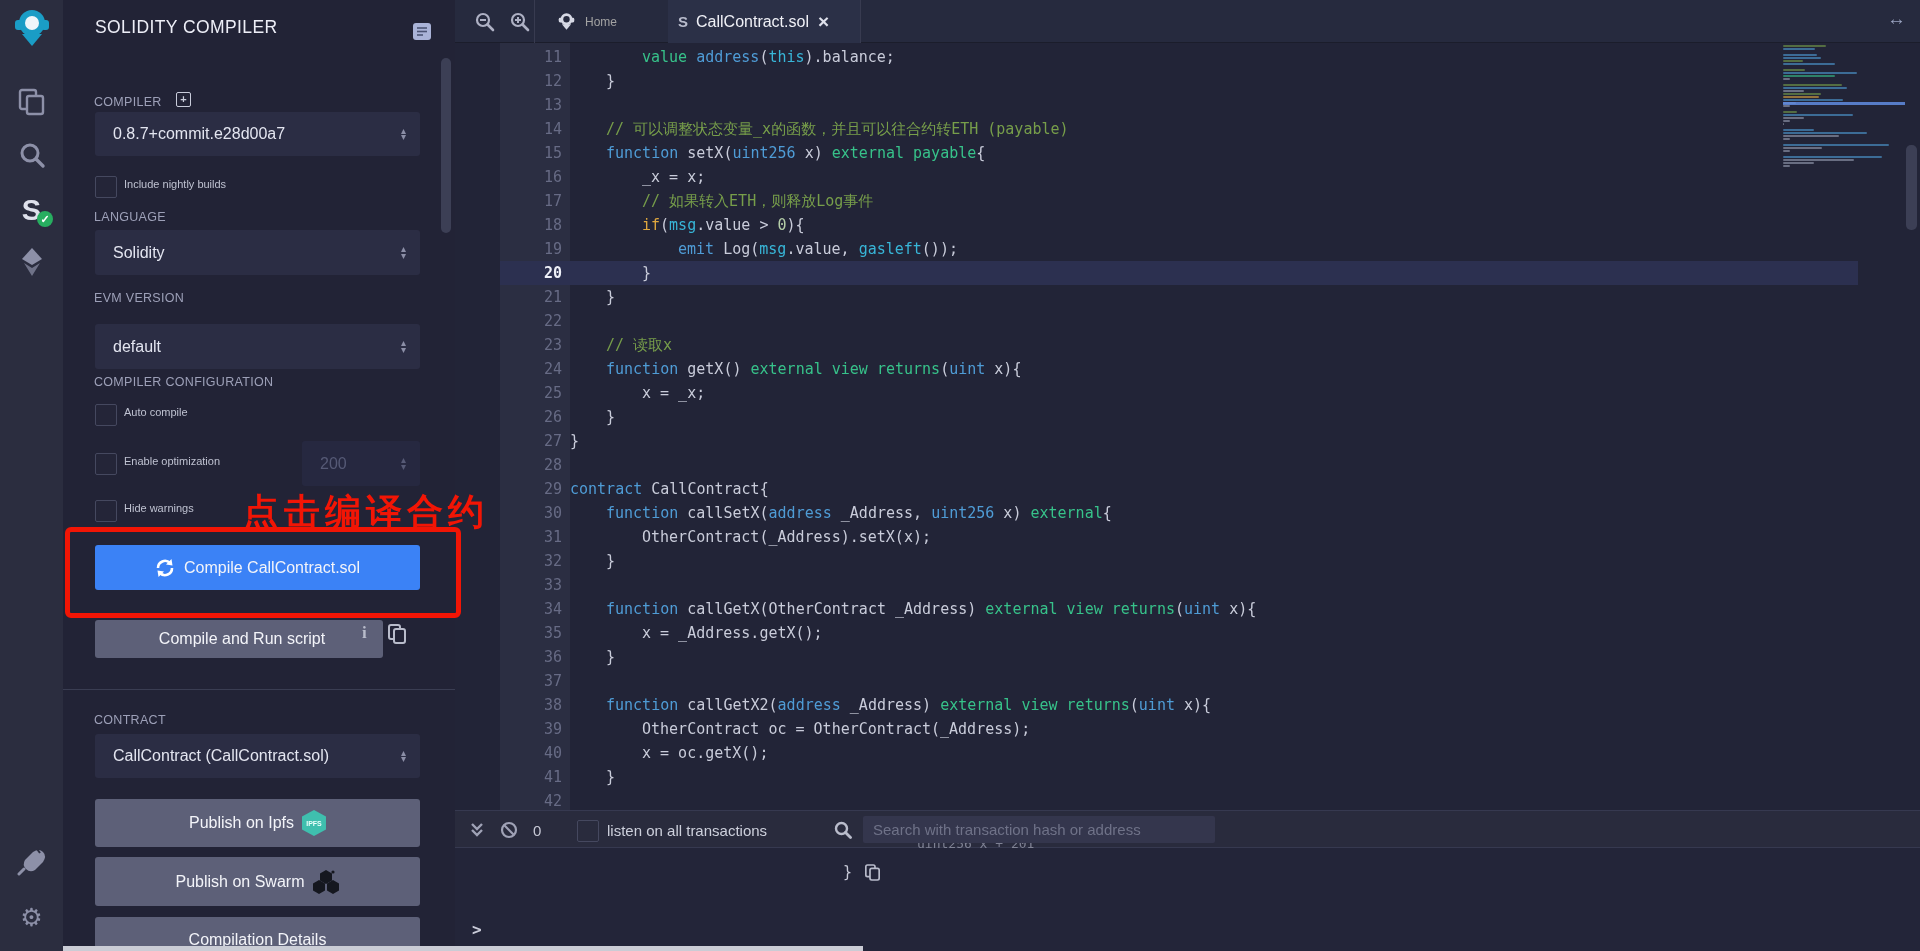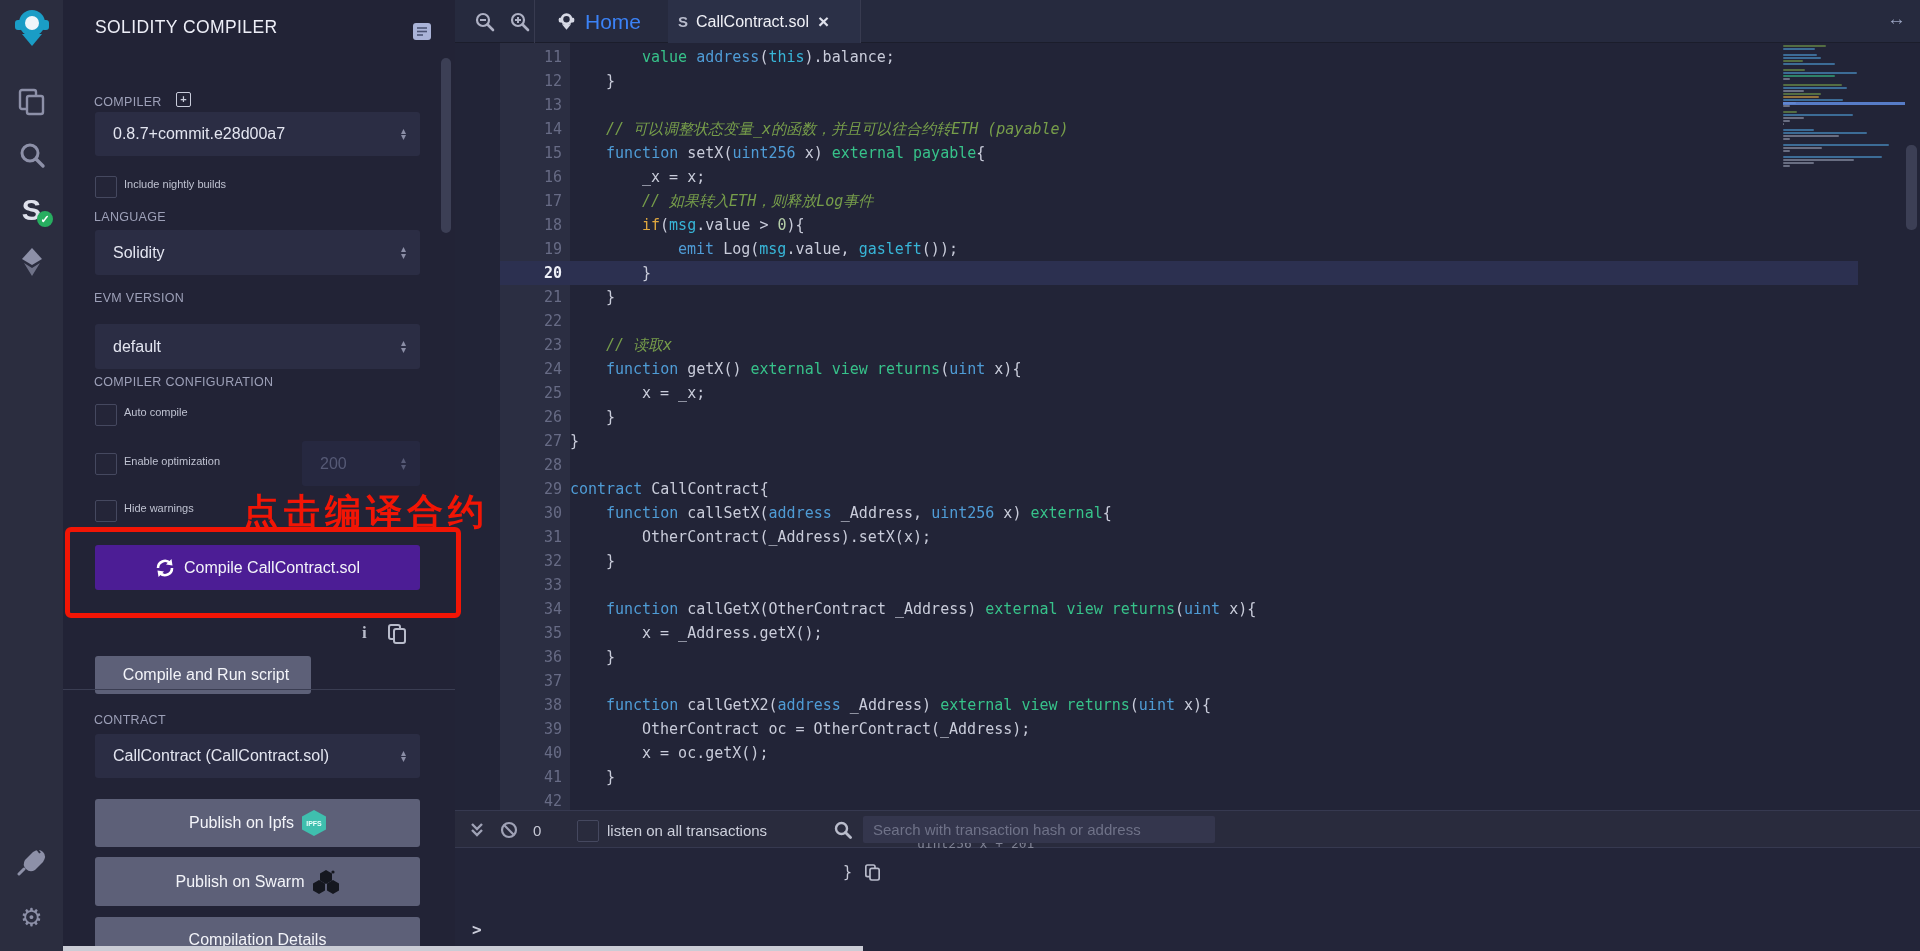--- a/index.html
+++ b/index.html
@@ -32,21 +32,21 @@
   #editor{left:455px;top:43px;width:1465px;height:767px;background:#222437;overflow:hidden;}
   #gutterstrip{position:absolute;left:45px;top:0;width:70px;height:767px;background:#2b2e42;}
   .row{position:absolute;left:0;width:1465px;height:24px;font-family:"DejaVu Sans Mono",monospace;font-size:15px;line-height:24px;white-space:pre;cursor:text;}
   .row .num{position:absolute;left:45px;width:62px;text-align:right;color:#676b85;}
   .row .code{position:absolute;left:115px;}
   .row.active .num{color:#eef0f8;font-weight:bold;}
   .hl{position:absolute;left:45px;width:1358px;height:24px;background:#2c3050;}
   .ind{display:inline-block;width:36px;}
   .ind.g{box-shadow:inset 1px 0 0 #383b52;}
   .tk-b{color:#4f9cd6;} .tk-g{color:#37c28a;} .tk-c{color:#38b6d8;}
-  .tk-o{color:#dfa73f;} .tk-m{color:#779e4a;font-style:italic;} .tk-n{color:#b5cea8;}
+  .tk-o{color:#dfa73f;} .tk-m{color:#779e4a;} .tk-n{color:#b5cea8;}
   
   #minimap{position:absolute;left:1328px;top:2px;width:122px;height:145px;cursor:pointer;}
   .mmline{height:2px;margin-bottom:1px;border-radius:1px;opacity:.6;}
   #mmhl{position:absolute;left:0;width:122px;height:3px;background:rgba(96,140,225,.85);}
   .sb-thumb{position:absolute;background:#3c3f55;border-radius:5px;cursor:pointer;}
   
   #terminal{left:455px;top:810px;width:1465px;height:141px;background:#232539;}
   #term-toolbar{position:absolute;left:0;top:0;width:1465px;height:38px;background:#292b3d;
                 border-top:1px solid #363950;border-bottom:1px solid #363950;box-sizing:border-box;}
   .tt{position:absolute;top:0;height:38px;display:flex;align-items:center;color:#9fa2b6;}
@@ -160,31 +160,31 @@
       <span>200</span>
       <span class="stepper" style="color:#565a76;">
           <span>▴</span>
           <span>▾</span>
         </span>
     </div>
 
     <div class="cb" style="left:32px;top:500px;"></div>
     <div class="cblbl" style="left:61px;top:502px;">Hide warnings</div>
 
-    <div class="btn" style="left:32px;top:545px;width:325px;height:45px;background:#4c1d95;">
+    <div class="btn" style="left:32px;top:545px;width:325px;height:45px;background:#3b82f6;">
       <svg width="20" height="20" viewBox="0 0 20 20" style="margin-right:9px;">
         <path d="M3 10 A7 7 0 0 1 15 5" fill="none" stroke="#fff" stroke-width="2.6"></path>
         <polygon points="16.5,1 17.5,7.5 11,6.5" fill="#fff"></polygon>
         <path d="M17 10 A7 7 0 0 1 5 15" fill="none" stroke="#fff" stroke-width="2.6"></path>
         <polygon points="3.5,19 2.5,12.5 9,13.5" fill="#fff"></polygon>
       </svg>
       <span>Compile CallContract.sol</span>
     </div>
 
-    <div class="btn btn-gray" style="left:32px;top:656px;width:216px;height:38px;padding-left:6px;">
+    <div class="btn btn-gray" style="left:32px;top:620px;width:288px;height:38px;padding-left:6px;">
       <span>Compile and Run script</span>
     </div>
     <div class="abs" style="left:299px;top:623px;width:14px;font-size:17px;font-weight:bold;color:#b9bccb;font-family:'Liberation Serif',serif;">i</div>
     <div class="abs" style="left:325px;top:624px;">
       <svg width="18" height="20" viewBox="0 0 18 20">
         <rect x="1" y="1" width="11" height="14" rx="2" fill="none" stroke="#b9bccb" stroke-width="2"></rect>
         <rect x="6" y="5" width="11" height="14" rx="2" fill="#222336" stroke="#b9bccb" stroke-width="2"></rect>
       </svg>
     </div>
 
@@ -239,21 +239,21 @@
     </div>
     <div class="tab-sep" style="left:79px;"></div>
     <div class="tab" style="left:79px;width:134px;">
       <svg width="21" height="21" viewBox="0 0 46 44" style="margin-left:22px;">
         <circle cx="23" cy="17" r="13" fill="#d6d8e4"></circle>
         <rect x="6" y="14" width="8" height="10" rx="3" fill="#d6d8e4"></rect>
         <rect x="32" y="14" width="8" height="10" rx="3" fill="#d6d8e4"></rect>
         <polygon points="13,28 33,28 23,40" fill="#d6d8e4"></polygon>
         <circle cx="23" cy="17" r="7" fill="#262a3e"></circle>
       </svg>
-      <span style="margin-left:8px;font-size:21px;color:#3b82f6;">Home</span>
+      <span style="margin-left:8px;font-size:12px;color:#a3a3a3;">Home</span>
     </div>
     <div class="tab-sep" style="left:213px;"></div>
     <div class="tab" style="left:213px;width:192px;background:#2b3047;">
       <span style="margin-left:10px;font-family:'Liberation Sans',sans-serif;font-weight:bold;font-size:15px;color:#b9bccd;">S</span>
       <span style="margin-left:8px;font-size:16px;color:#f0f1f7;">CallContract.sol</span>
       <span style="margin-left:9px;font-size:19px;color:#dfe1ec;font-weight:bold;">×</span>
     </div>
     <div class="tab-sep" style="left:405px;"></div>
     <div class="abs" style="left:1432px;top:8px;font-size:19px;color:#9aa3c0;">↔</div>
   </div>

